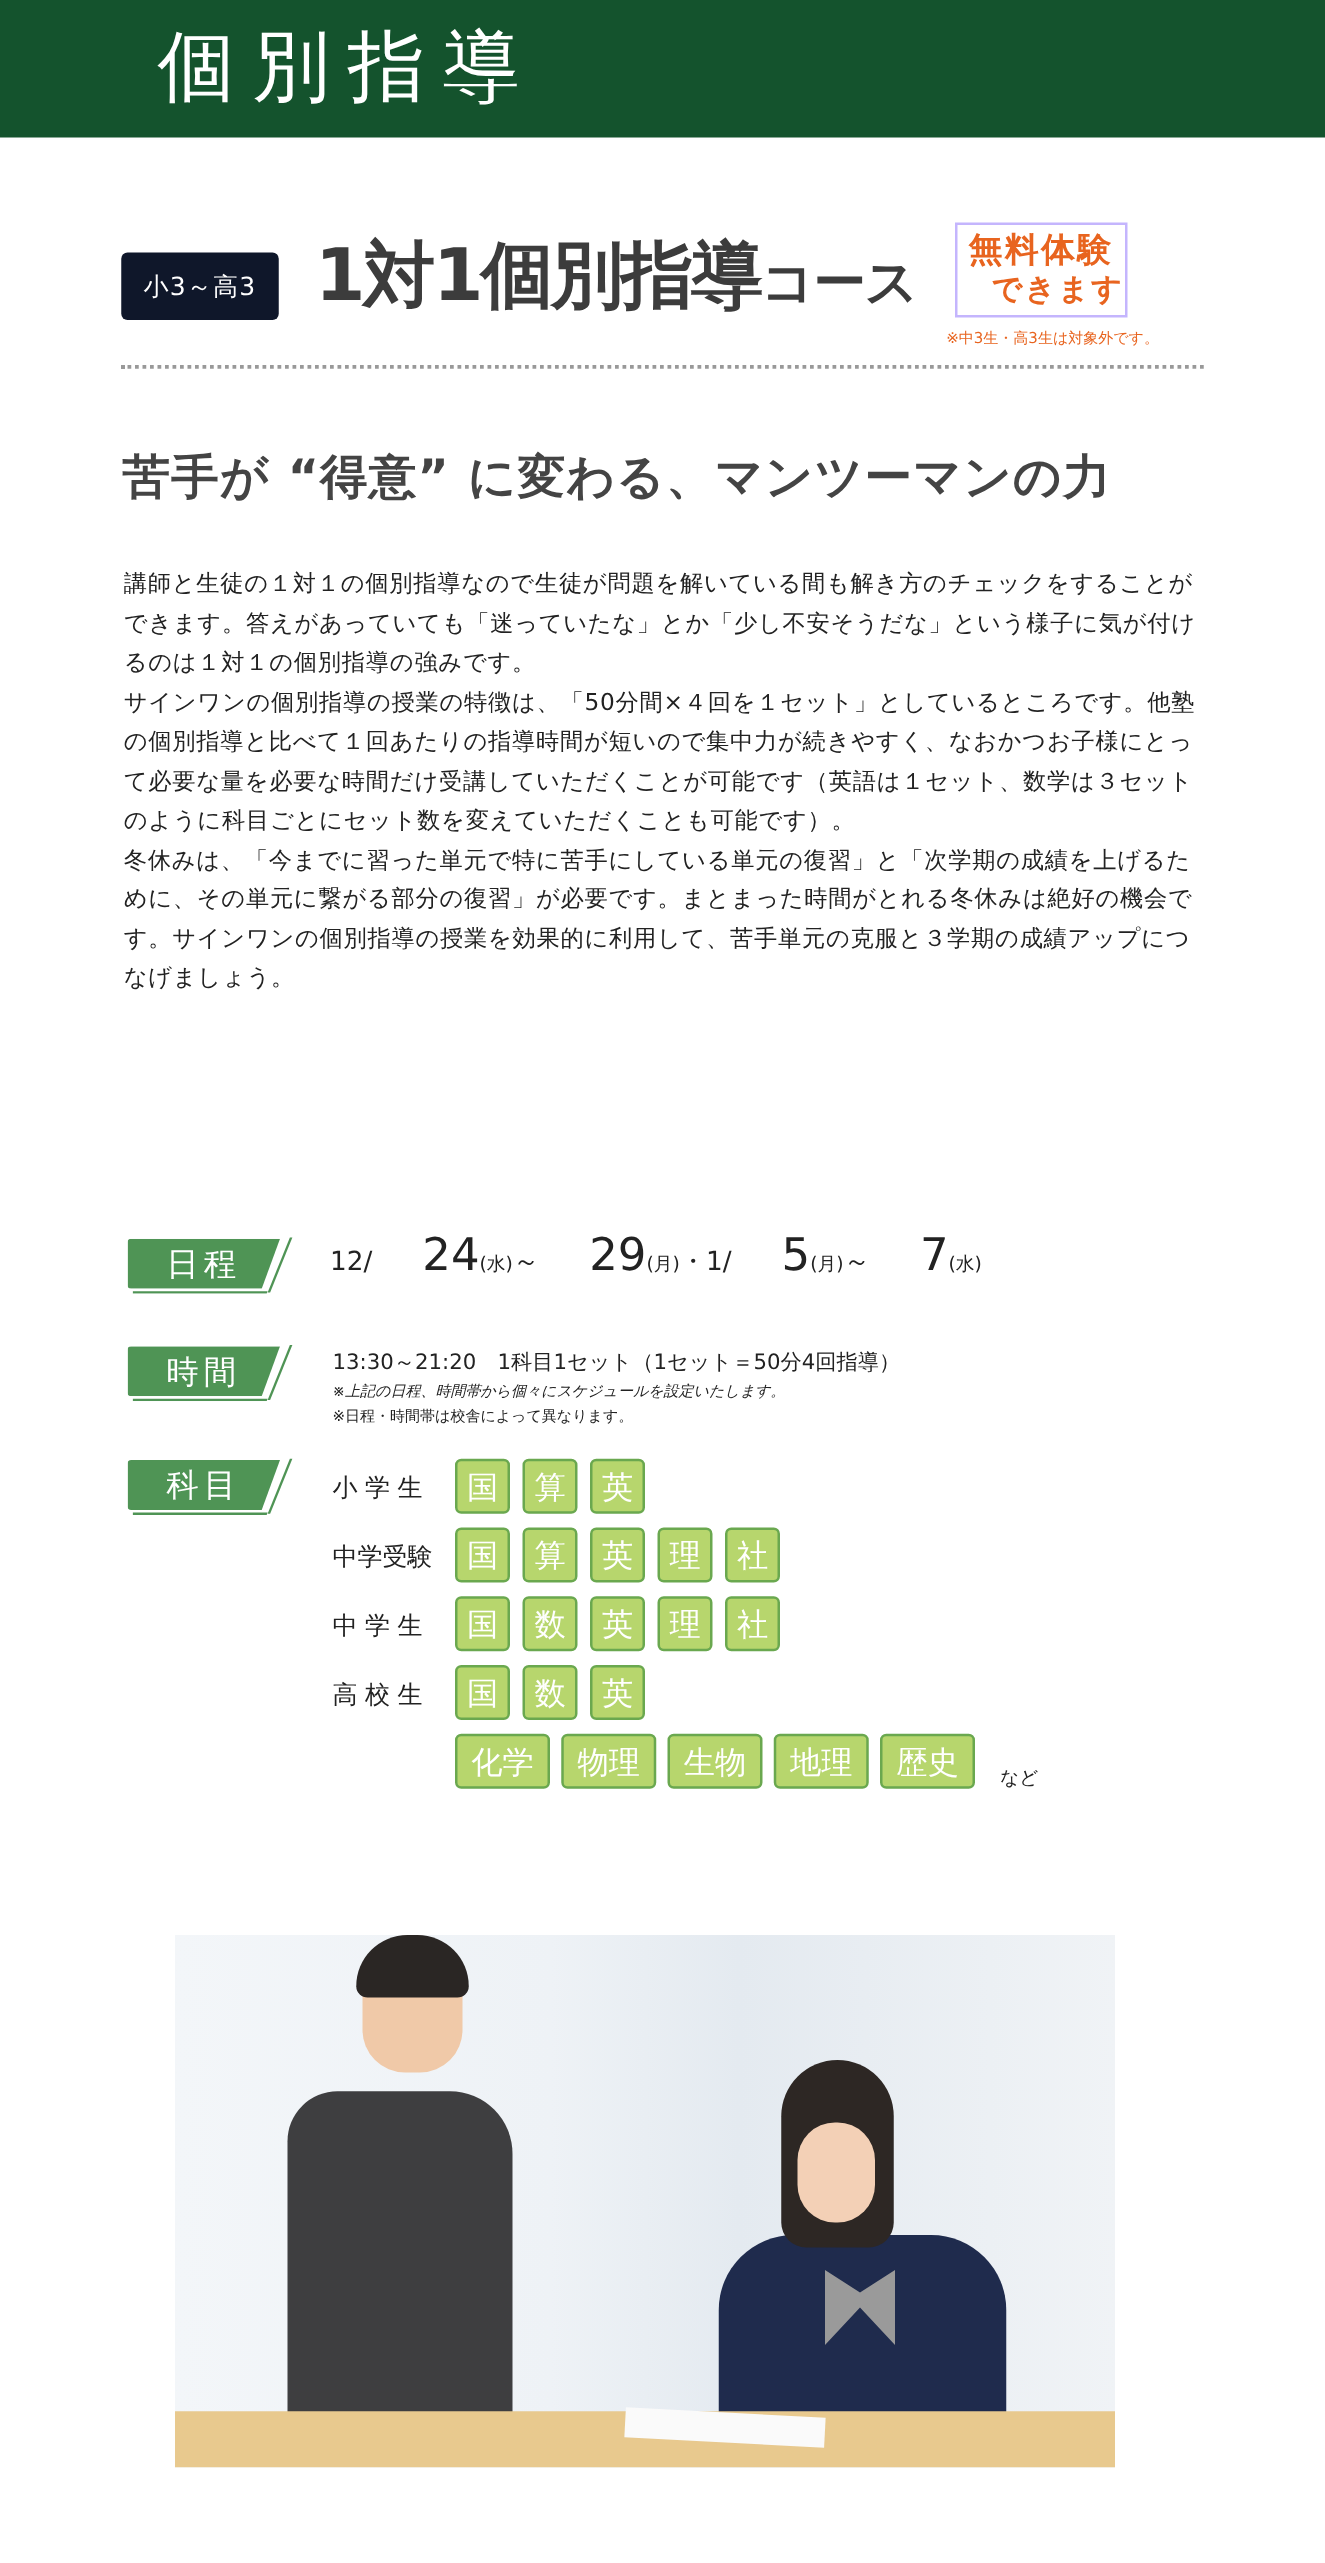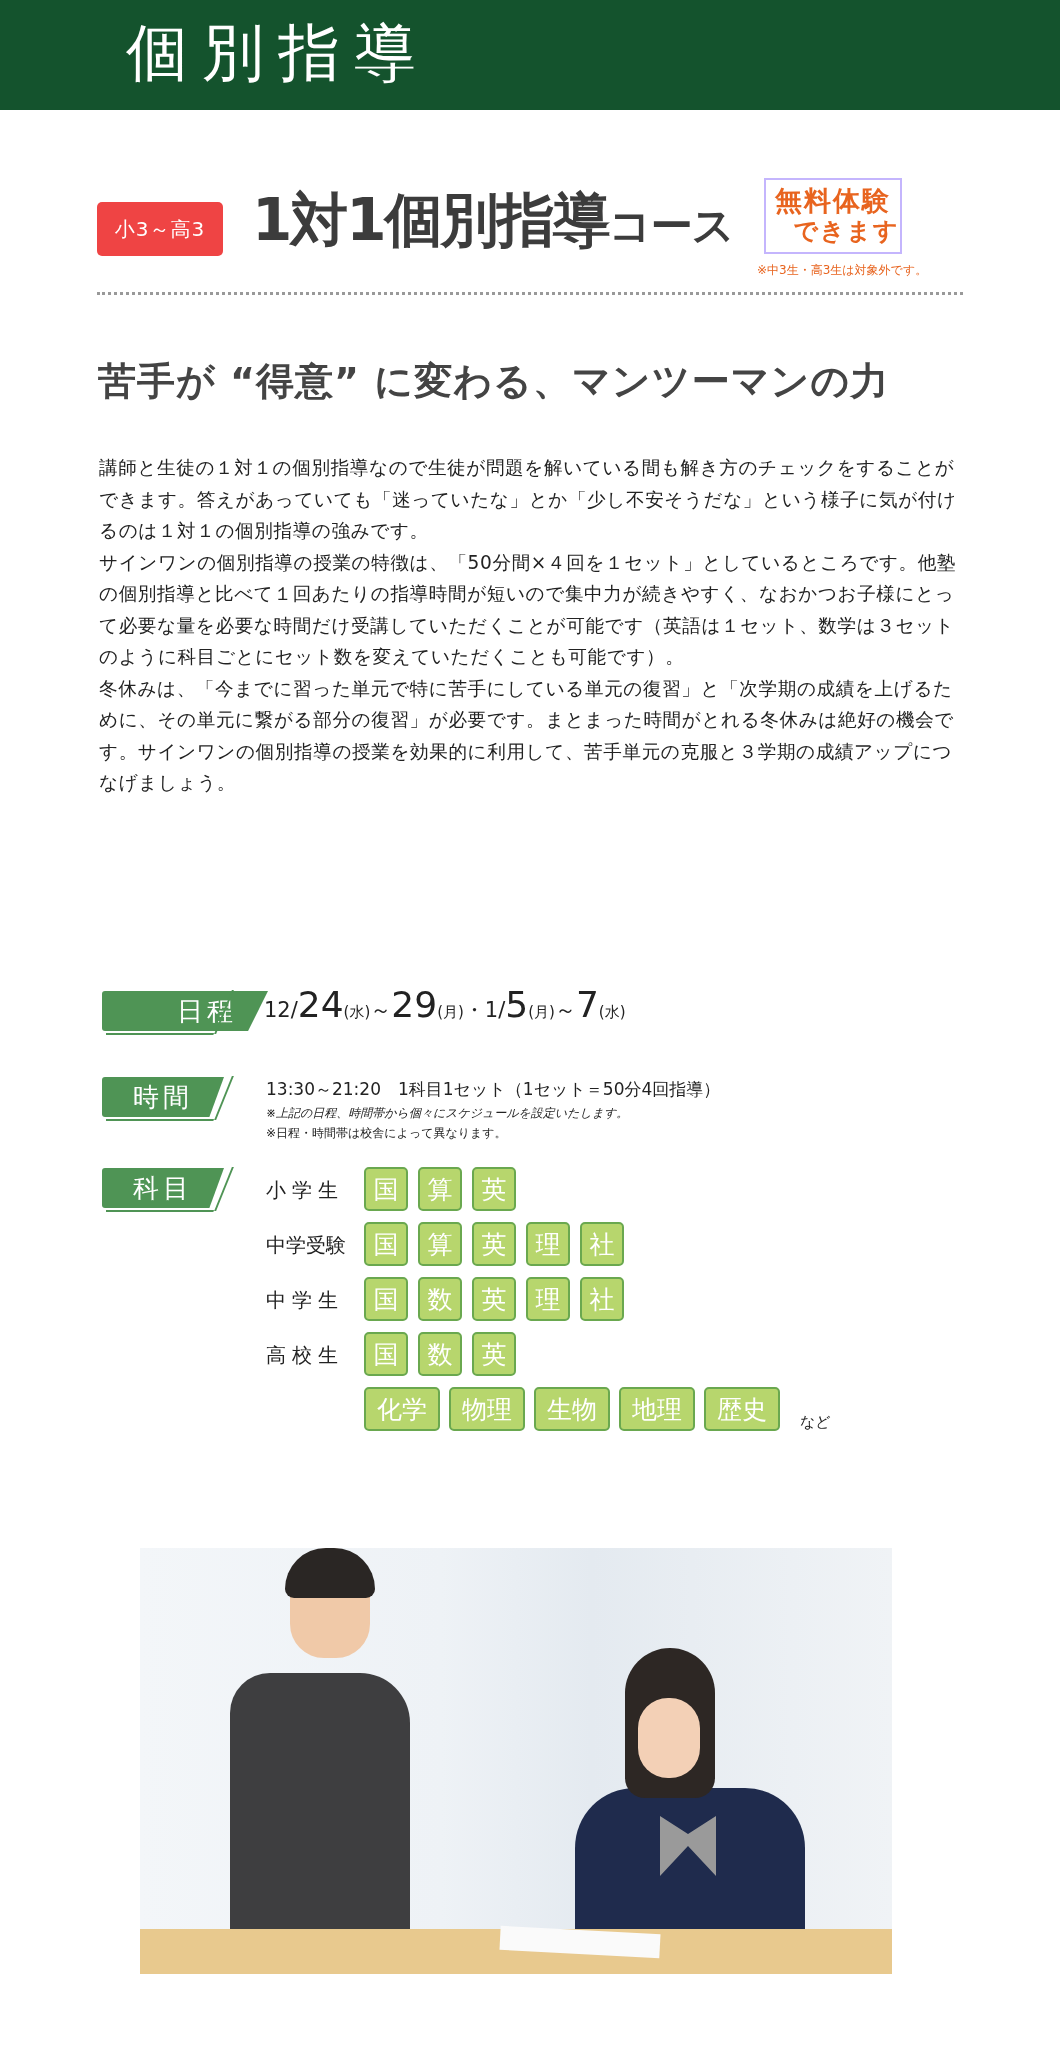--- a/index.html
+++ b/index.html
@@ -1,36 +1,36 @@
 <!DOCTYPE html>
 <html><head>
 <meta charset="utf-8">
 <style>
   html,body{margin:0;padding:0;background:#fff;}
   body{width:1060px;height:2050px;position:relative;overflow:hidden;font-family:"DejaVu Sans","Liberation Sans",sans-serif;color:#2b2b2b;}
   .banner{position:absolute;left:0;top:0;width:1060px;height:110px;background:#14532d;}
   .banner-title{position:absolute;left:126px;top:16px;font-size:62px;color:#fff;letter-spacing:14px;font-weight:normal;line-height:1.2;}
-  .grade-badge{position:absolute;left:97px;top:202px;width:126px;height:54px;background:#ef4444;border-radius:5px;color:#fff;font-size:20px;display:flex;align-items:center;justify-content:center;letter-spacing:1px;}
+  .grade-badge{position:absolute;left:97px;top:202px;width:126px;height:54px;background:#0f172a;border-radius:5px;color:#fff;font-size:20px;display:flex;align-items:center;justify-content:center;letter-spacing:1px;}
   .course-title{position:absolute;left:252px;top:186px;font-size:58px;font-weight:bold;color:#3c3c3c;letter-spacing:-2px;white-space:nowrap;line-height:1.2;}
   .course-title .small{font-size:42px;letter-spacing:-1px;}
   .trial-box{position:absolute;left:764px;top:178px;width:138px;height:76px;border:2px solid #c4b5fd;box-sizing:border-box;color:#e8641f;text-align:center;font-weight:bold;}
   .trial-box .l1{font-size:27px;line-height:32px;margin-top:5px;letter-spacing:2px;}
   .trial-box .l2{font-size:24px;line-height:28px;letter-spacing:2px;margin-left:27px;}
   .trial-note{position:absolute;left:757px;top:262px;font-size:12px;color:#e8641f;white-space:nowrap;}
   .dotted{position:absolute;left:97px;top:292px;width:866px;border-top:3px dotted #999;}
   .headline{position:absolute;left:98px;top:356px;font-size:38px;font-weight:bold;color:#444;white-space:nowrap;letter-spacing:1px;}
   .body-text{position:absolute;left:99px;top:452px;width:866px;font-size:18.6px;line-height:31.5px;color:#222;letter-spacing:0.6px;}
   .body-text p{margin:0;}
   .tag{position:absolute;left:102px;width:122px;height:40px;background:#4f9455;color:#fff;font-size:26px;display:flex;align-items:center;justify-content:center;letter-spacing:4px;clip-path:polygon(0 0,100% 0,88% 100%,0 100%);border-radius:3px 0 0 3px;}
   .tag-shadow{position:absolute;left:106px;width:122px;height:40px;border-bottom:2px solid #4f9455;clip-path:polygon(0 0,100% 0,88% 100%,0 100%);}
   .tag-slash{position:absolute;width:2px;height:44px;background:#4f9455;transform:skewX(-22deg);}
   .schedule{position:absolute;left:264px;top:984px;white-space:nowrap;color:#222;}
   .schedule span{display:inline-block;vertical-align:baseline;}
   .s-sm{font-size:21px;}
-  .s-lg{font-size:36px;}
+  .s-lg{font-size:36px;margin-left:40px;}
   .s-dw{font-size:15px;}
   .time-main{position:absolute;left:266px;top:1078px;font-size:17px;color:#222;white-space:nowrap;}
   .time-note{position:absolute;left:266px;font-size:12px;color:#222;white-space:nowrap;}
   .subj-label{position:absolute;left:266px;font-size:20px;color:#222;white-space:nowrap;}
   .subj-row{position:absolute;left:364px;display:flex;gap:10px;}
   .chip{height:44px;min-width:44px;padding:0 4px;box-sizing:border-box;background:#b7d66d;border:2px solid #6aa84f;border-radius:5px;color:#fff;font-size:25px;display:flex;align-items:center;justify-content:center;}
   .chip.wide{min-width:76px;font-size:25px;}
   .nado{position:absolute;left:800px;top:1413px;font-size:15px;color:#222;}
   .photo{position:absolute;left:140px;top:1548px;width:752px;height:426px;overflow:hidden;background:linear-gradient(90deg,#f3f6f9 0%,#eef2f6 40%,#e4eaf0 60%,#f0f3f6 100%);}
   .photo .floor{position:absolute;left:0;bottom:0;width:100%;height:45px;background:#e8c98e;}
@@ -63,21 +63,21 @@
 
 <div class="headline">苦手が “得意” に変わる、マンツーマンの力</div>
 
 <div class="body-text">
   <p>講師と生徒の１対１の個別指導なので生徒が問題を解いている間も解き方のチェックをすることができます。答えがあっていても「迷っていたな」とか「少し不安そうだな」という様子に気が付けるのは１対１の個別指導の強みです。</p>
   <p>サインワンの個別指導の授業の特徴は、「50分間×４回を１セット」としているところです。他塾の個別指導と比べて１回あたりの指導時間が短いので集中力が続きやすく、なおかつお子様にとって必要な量を必要な時間だけ受講していただくことが可能です（英語は１セット、数学は３セットのように科目ごとにセット数を変えていただくことも可能です）。</p>
   <p>冬休みは、「今までに習った単元で特に苦手にしている単元の復習」と「次学期の成績を上げるために、その単元に繋がる部分の復習」が必要です。まとまった時間がとれる冬休みは絶好の機会です。サインワンの個別指導の授業を効果的に利用して、苦手単元の克服と３学期の成績アップにつなげましょう。</p>
 </div>
 
 <div class="tag-shadow" style="top:993px;"></div>
-<div class="tag" style="top:991px;padding-left:44px;">日程</div>
+<div class="tag" style="top:991px;">日程</div>
 <div class="tag-slash" style="left:223px;top:990px;"></div>
 <div class="schedule">
   <span class="s-sm">12/</span><span class="s-lg">24</span><span class="s-dw">(水)</span><span class="s-sm">～</span><span class="s-lg">29</span><span class="s-dw">(月)</span><span class="s-sm">・</span><span class="s-sm">1/</span><span class="s-lg">5</span><span class="s-dw">(月)</span><span class="s-sm">～</span><span class="s-lg">7</span><span class="s-dw">(水)</span>
 </div>
 
 <div class="tag-shadow" style="top:1079px;"></div>
 <div class="tag" style="top:1077px;">時間</div>
 <div class="tag-slash" style="left:223px;top:1076px;"></div>
 <div class="time-main">13:30～21:20　1科目1セット（1セット＝50分4回指導）</div>
 <div class="time-note" style="top:1105px;font-style:italic;">※上記の日程、時間帯から個々にスケジュールを設定いたします。</div>

